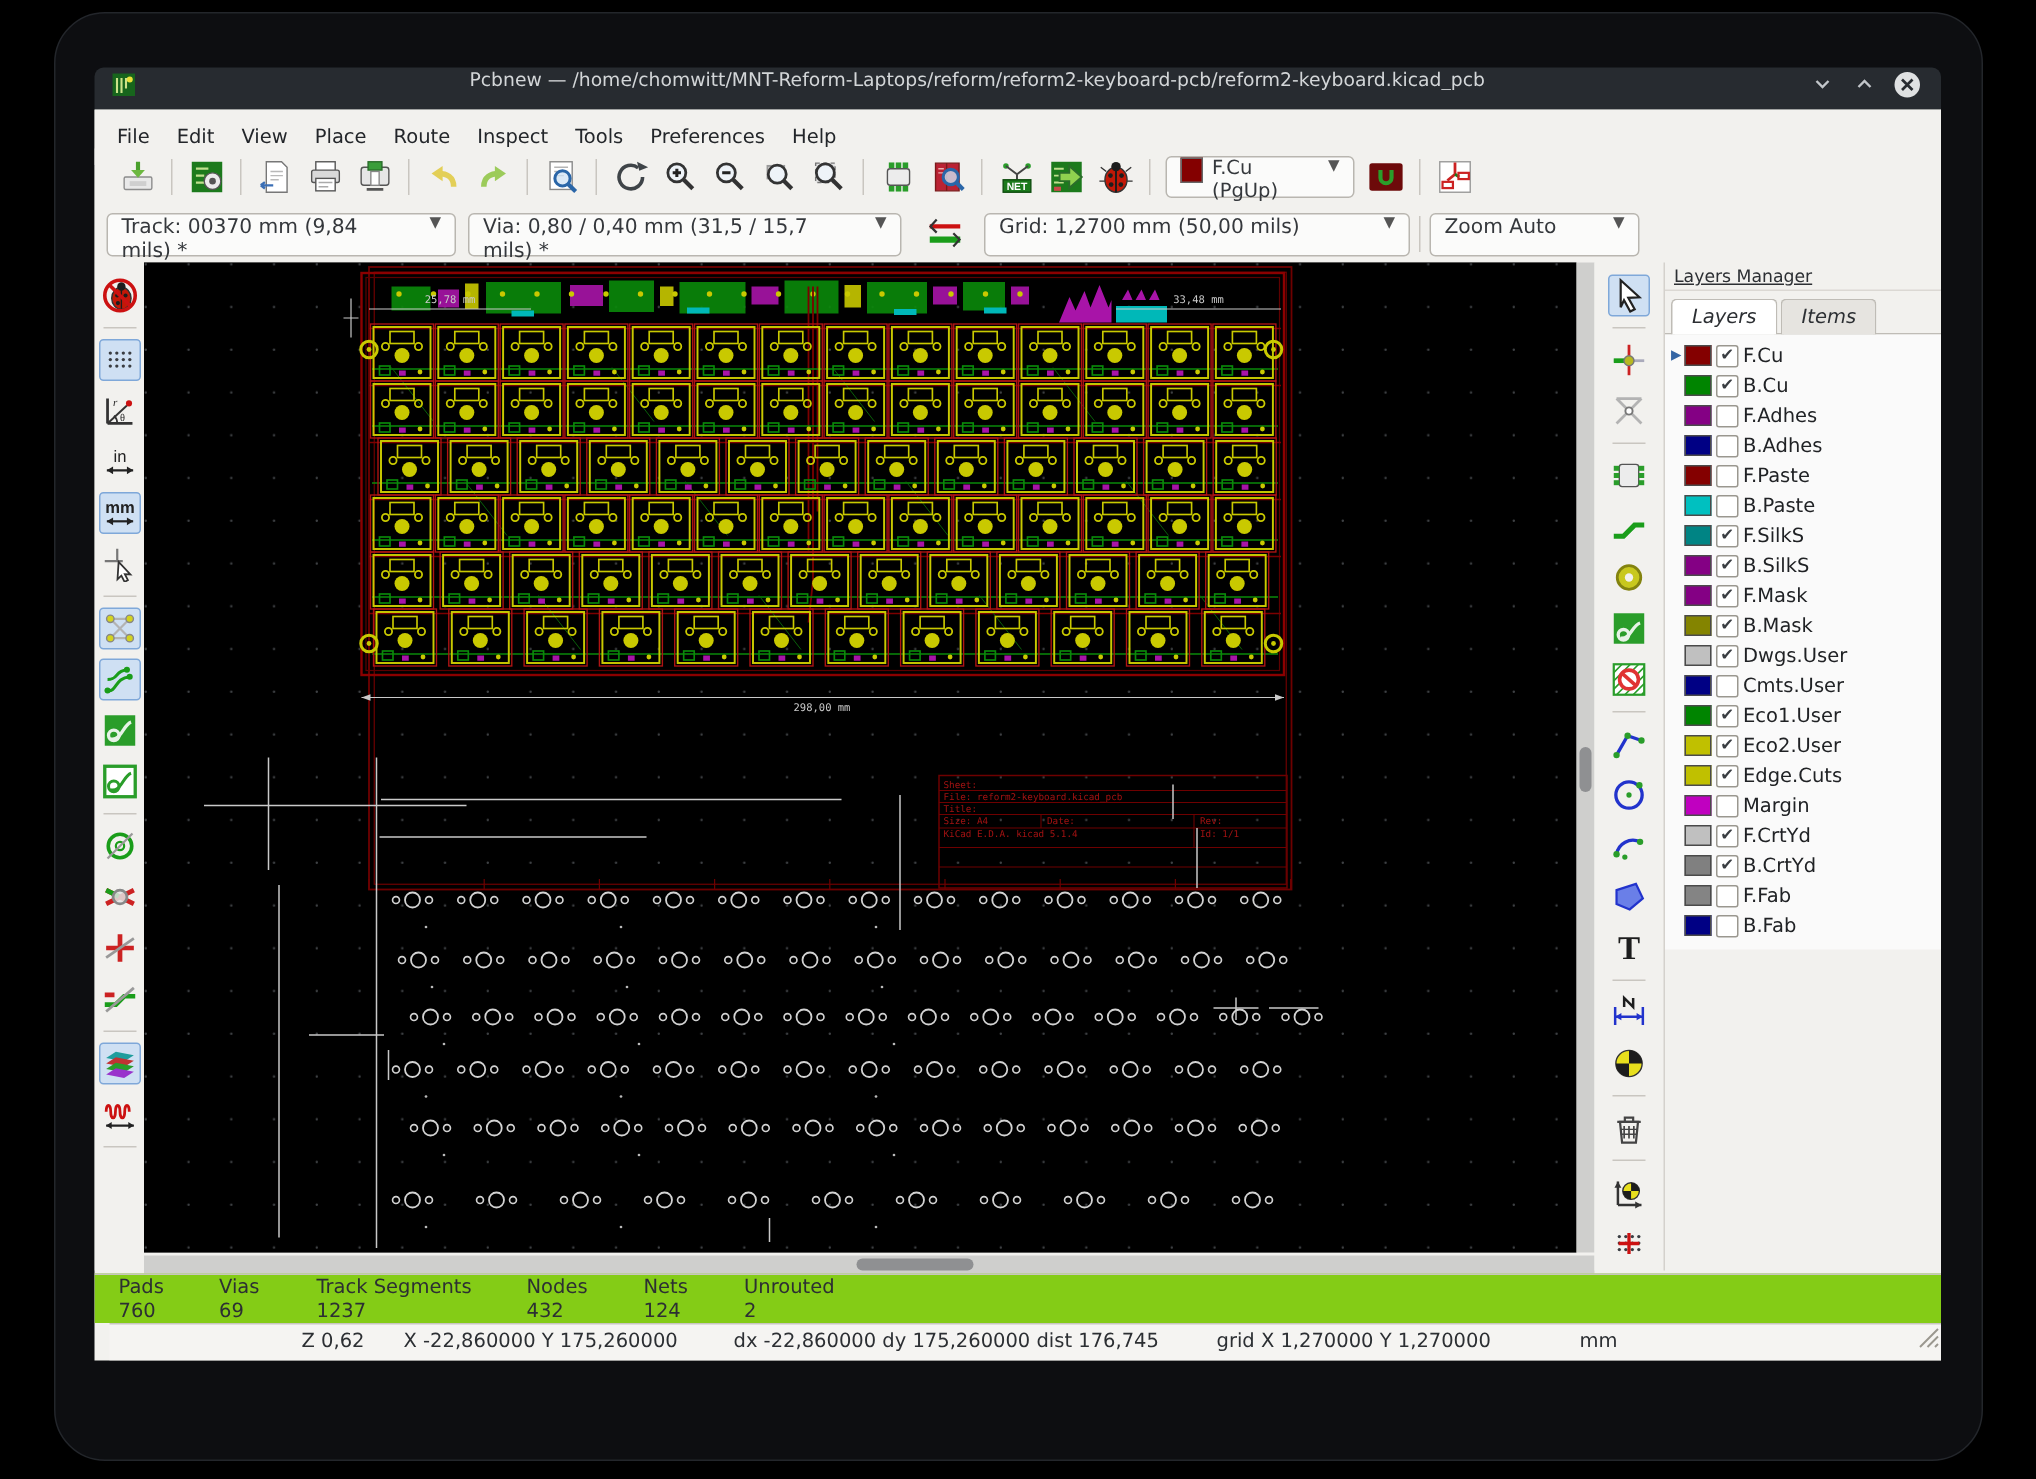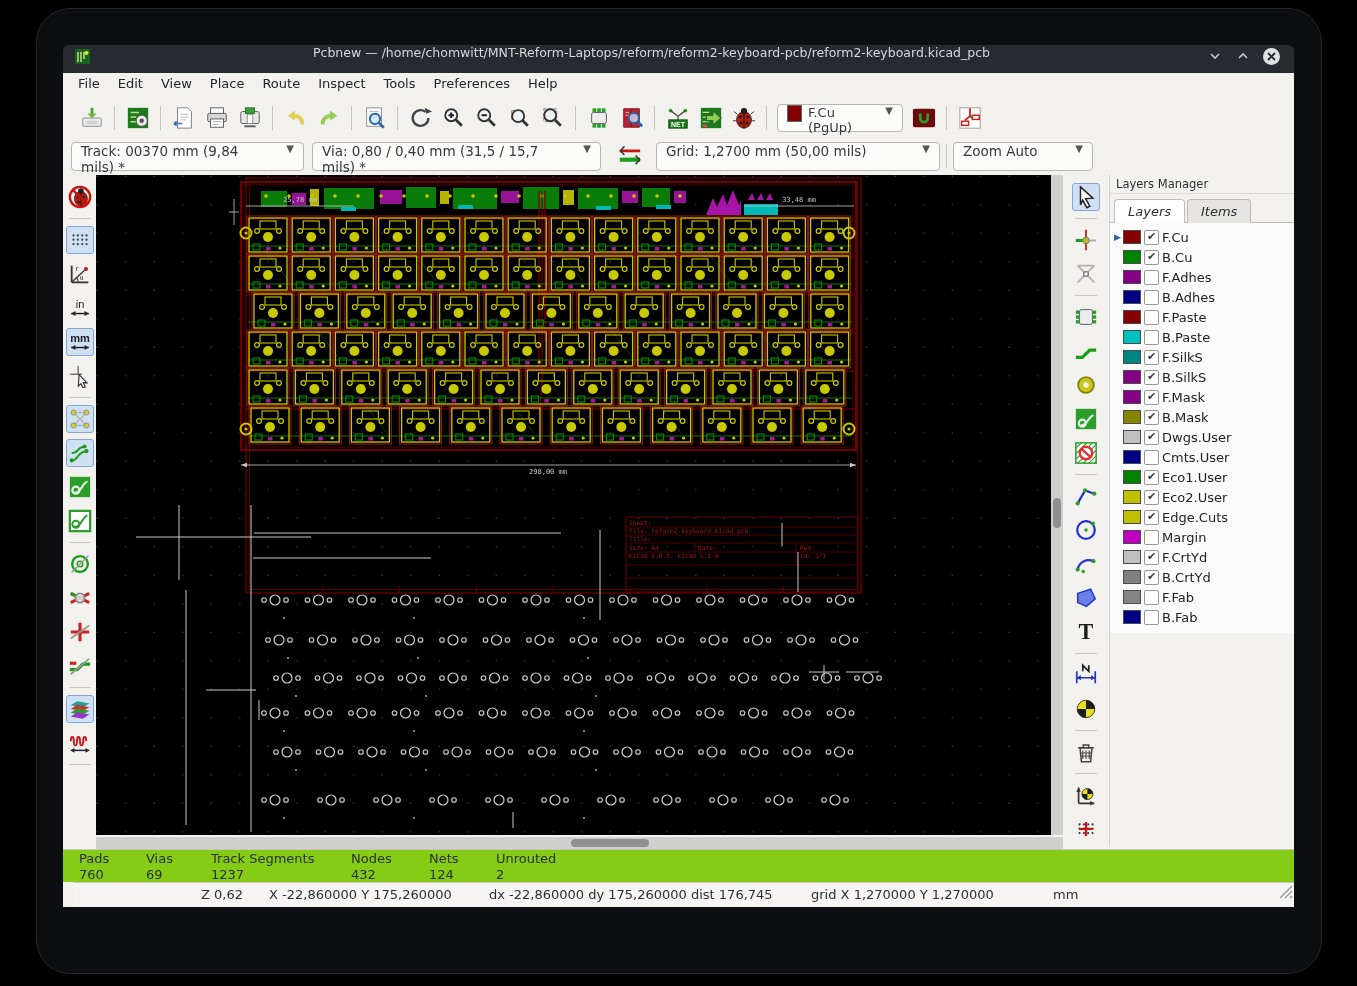--- a/index.html
+++ b/index.html
@@ -7,21 +7,21 @@
   
   #bezel{position:absolute;left:36px;top:8px;width:1286px;height:966px;background:#0d0e11;
     border-radius:34px;border:1px solid #23262b;box-sizing:border-box;}
   #titlebar{position:absolute;left:26px;top:36px;width:1231px;height:28px;background:#272b30;
     border-radius:6px 6px 0 0;display:flex;align-items:flex-start;}
   #titlebar .title{flex:1;text-align:center;color:#d3d6d8;font-size:12.5px;white-space:nowrap;overflow:hidden;}
   .tb-btn{width:22px;height:22px;display:flex;align-items:center;justify-content:center;margin-right:6px;cursor:default;}
   #app{position:absolute;left:26px;top:64px;width:1231px;height:834px;background:#f2f1ee;overflow:hidden;}
   
   #menubar{position:absolute;left:0;top:0;width:100%;height:38px;background:#f2f1ee;border-bottom:1px solid #0f172a;
-    display:flex;align-items:flex-start;padding-left:6px;box-sizing:border-box;}
+    display:flex;align-items:center;padding-left:6px;box-sizing:border-box;}
   .menu-item{padding:3px 9px;font-size:13px;color:#23262a;}
   
   #toolbar1{position:absolute;left:0;top:26px;width:100%;height:38px;display:flex;align-items:center;
     padding-left:12px;box-sizing:border-box;background:#f2f1ee;}
   #toolbar2{position:absolute;left:0;top:64px;width:100%;height:38px;display:flex;align-items:center;
     padding-left:8px;box-sizing:border-box;background:#f2f1ee;}
   .ticon{width:28px;height:28px;display:flex;align-items:center;justify-content:center;margin:0 2.5px;border-radius:3px;}
   .tsep{width:1px;height:24px;background:#c9c6c0;margin:0 6px;}
   .combo{height:29px;background:#fbfbfa;border:1px solid #b9b6b0;border-radius:4px;display:flex;align-items:flex-start;
     padding:0 9px;font-size:13.5px;color:#35383c;box-sizing:border-box;}
@@ -37,21 +37,21 @@
   .ssep{width:22px;height:1px;background:#c9c6c0;margin:4px 0;}
   
   #canvaswrap{position:absolute;left:33px;top:102px;width:955px;height:660px;background:#000;}
   #vscroll{position:absolute;left:988px;top:102px;width:12px;height:660px;background:#cfcfcd;}
   #vscroll .thumb{position:absolute;left:2px;top:323px;width:8px;height:30px;background:#8f9092;border-radius:4px;}
   #hscroll{position:absolute;left:33px;top:764px;width:967px;height:12px;background:#cfcfcd;}
   #hscroll .thumb{position:absolute;left:475px;top:2px;width:78px;height:8px;background:#8f9092;border-radius:4px;}
   
   #layerspanel{position:absolute;left:1046px;top:102px;width:185px;height:672px;background:#f2f1ee;
     border-left:1px solid #d4d1cc;box-sizing:border-box;}
-  #lm-title{font-size:11.5px;color:#2c2f33;padding:2px 6px;border-bottom:1px solid #dbd8d3;}
+  #lm-title{font-size:11.5px;color:#2c2f33;padding:2px 6px;border-bottom:1px solid #dbd8d3;text-decoration:underline;}
   #lm-tabs{display:flex;padding:4px 4px 0 4px;border-bottom:1px solid #bfbcb6;}
   .lm-tab{font-size:13px;color:#2c2f33;padding:4px 13px;border:1px solid #bfbcb6;border-bottom:none;
     border-radius:4px 4px 0 0;background:#e6e4e0;margin-right:2px;position:relative;top:1px;font-style:italic;}
   .lm-tab.active{background:#fff;}
   #lm-list{background:#fafafa;padding:4px 0 6px 0;}
   .layer-row{display:flex;align-items:center;height:20px;padding-left:4px;}
   .layer-arrow{width:9px;font-size:9px;color:#3465a4;}
   .layer-swatch{width:16px;height:12px;border:1px solid #4a4a4a;margin-right:3px;}
   .layer-check{width:13px;height:13px;background:#fff;border:1px solid #9a978f;border-radius:2px;margin-right:3px;
     font-size:11px;line-height:12px;text-align:center;color:#3a3d42;font-weight:bold;}

